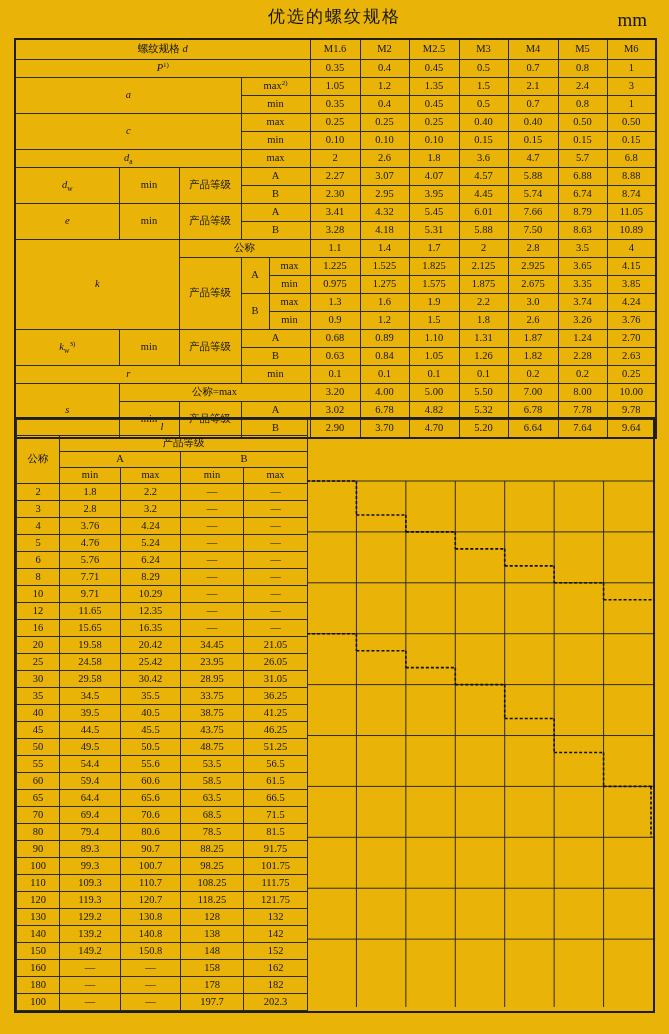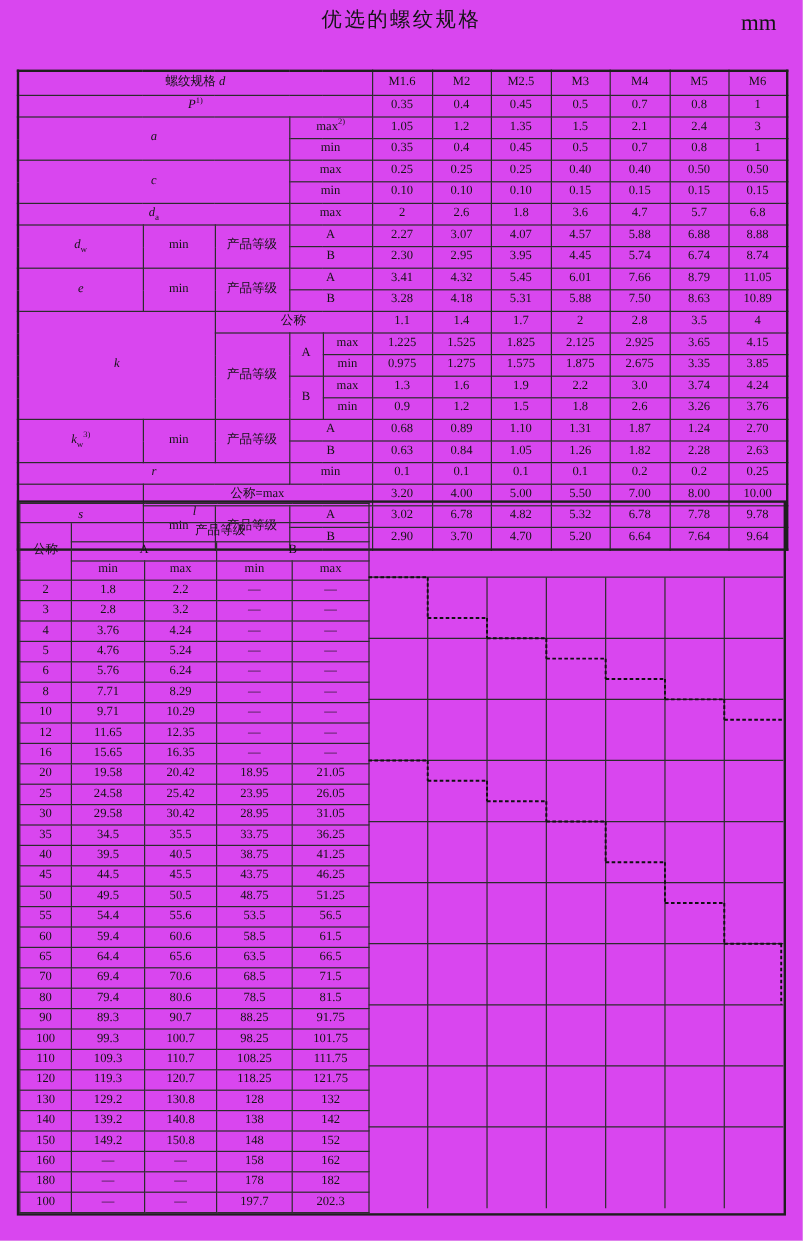--- a/index.html
+++ b/index.html
@@ -1,27 +1,27 @@
 <!DOCTYPE html>
 <html><head>
 <meta charset="utf-8">
 <style>
   html,body{margin:0;padding:0;background:#e8e8e8;}
-  #page{position:relative;width:669px;height:1034px;background:#d946ef;overflow:hidden;
+  #page{position:relative;width:669px;height:1034px;background:#eab308;overflow:hidden;
         font-family:"Liberation Serif","DejaVu Serif",serif;color:#141414;}
   #doc-title{position:absolute;top:5px;left:0;width:669px;text-align:center;
              font-size:17px;letter-spacing:2px;}
   #unit-label{position:absolute;top:9px;right:22px;font-size:19px;}
   table{border-collapse:collapse;table-layout:fixed;}
   td{border:1px solid #2c2c2c;text-align:center;vertical-align:middle;padding:0;
      font-size:10.5px;line-height:1;height:17px;overflow:hidden;white-space:nowrap;}
   sup{font-size:7px;vertical-align:super;line-height:0;}
   sub{font-size:7.5px;vertical-align:sub;line-height:0;}
   i{font-style:italic;}
-  #spec-table{position:absolute;left:14px;top:38px;width:641px;border:2px solid #1e1e1e;margin-top:20px;}
+  #spec-table{position:absolute;left:14px;top:38px;width:641px;border:2px solid #1e1e1e;}
   #spec-table td.hd{height:19px;}
   #l-section{position:absolute;left:14px;top:417px;width:637px;height:592px;
              border:2px solid #1e1e1e;}
   #l-table{position:absolute;left:0;top:0;width:291px;height:592px;}
   #l-table td{height:15px;}
   #len-chart{position:absolute;left:291px;top:0;}
 </style>
 </head>
 <body>
 
@@ -378,21 +378,21 @@
             <td>16</td>
             <td>15.65</td>
             <td>16.35</td>
             <td>—</td>
             <td>—</td>
           </tr>
           <tr>
             <td>20</td>
             <td>19.58</td>
             <td>20.42</td>
-            <td>18.95</td>
+            <td>34.45</td>
             <td>21.05</td>
           </tr>
           <tr>
             <td>25</td>
             <td>24.58</td>
             <td>25.42</td>
             <td>23.95</td>
             <td>26.05</td>
           </tr>
           <tr>

